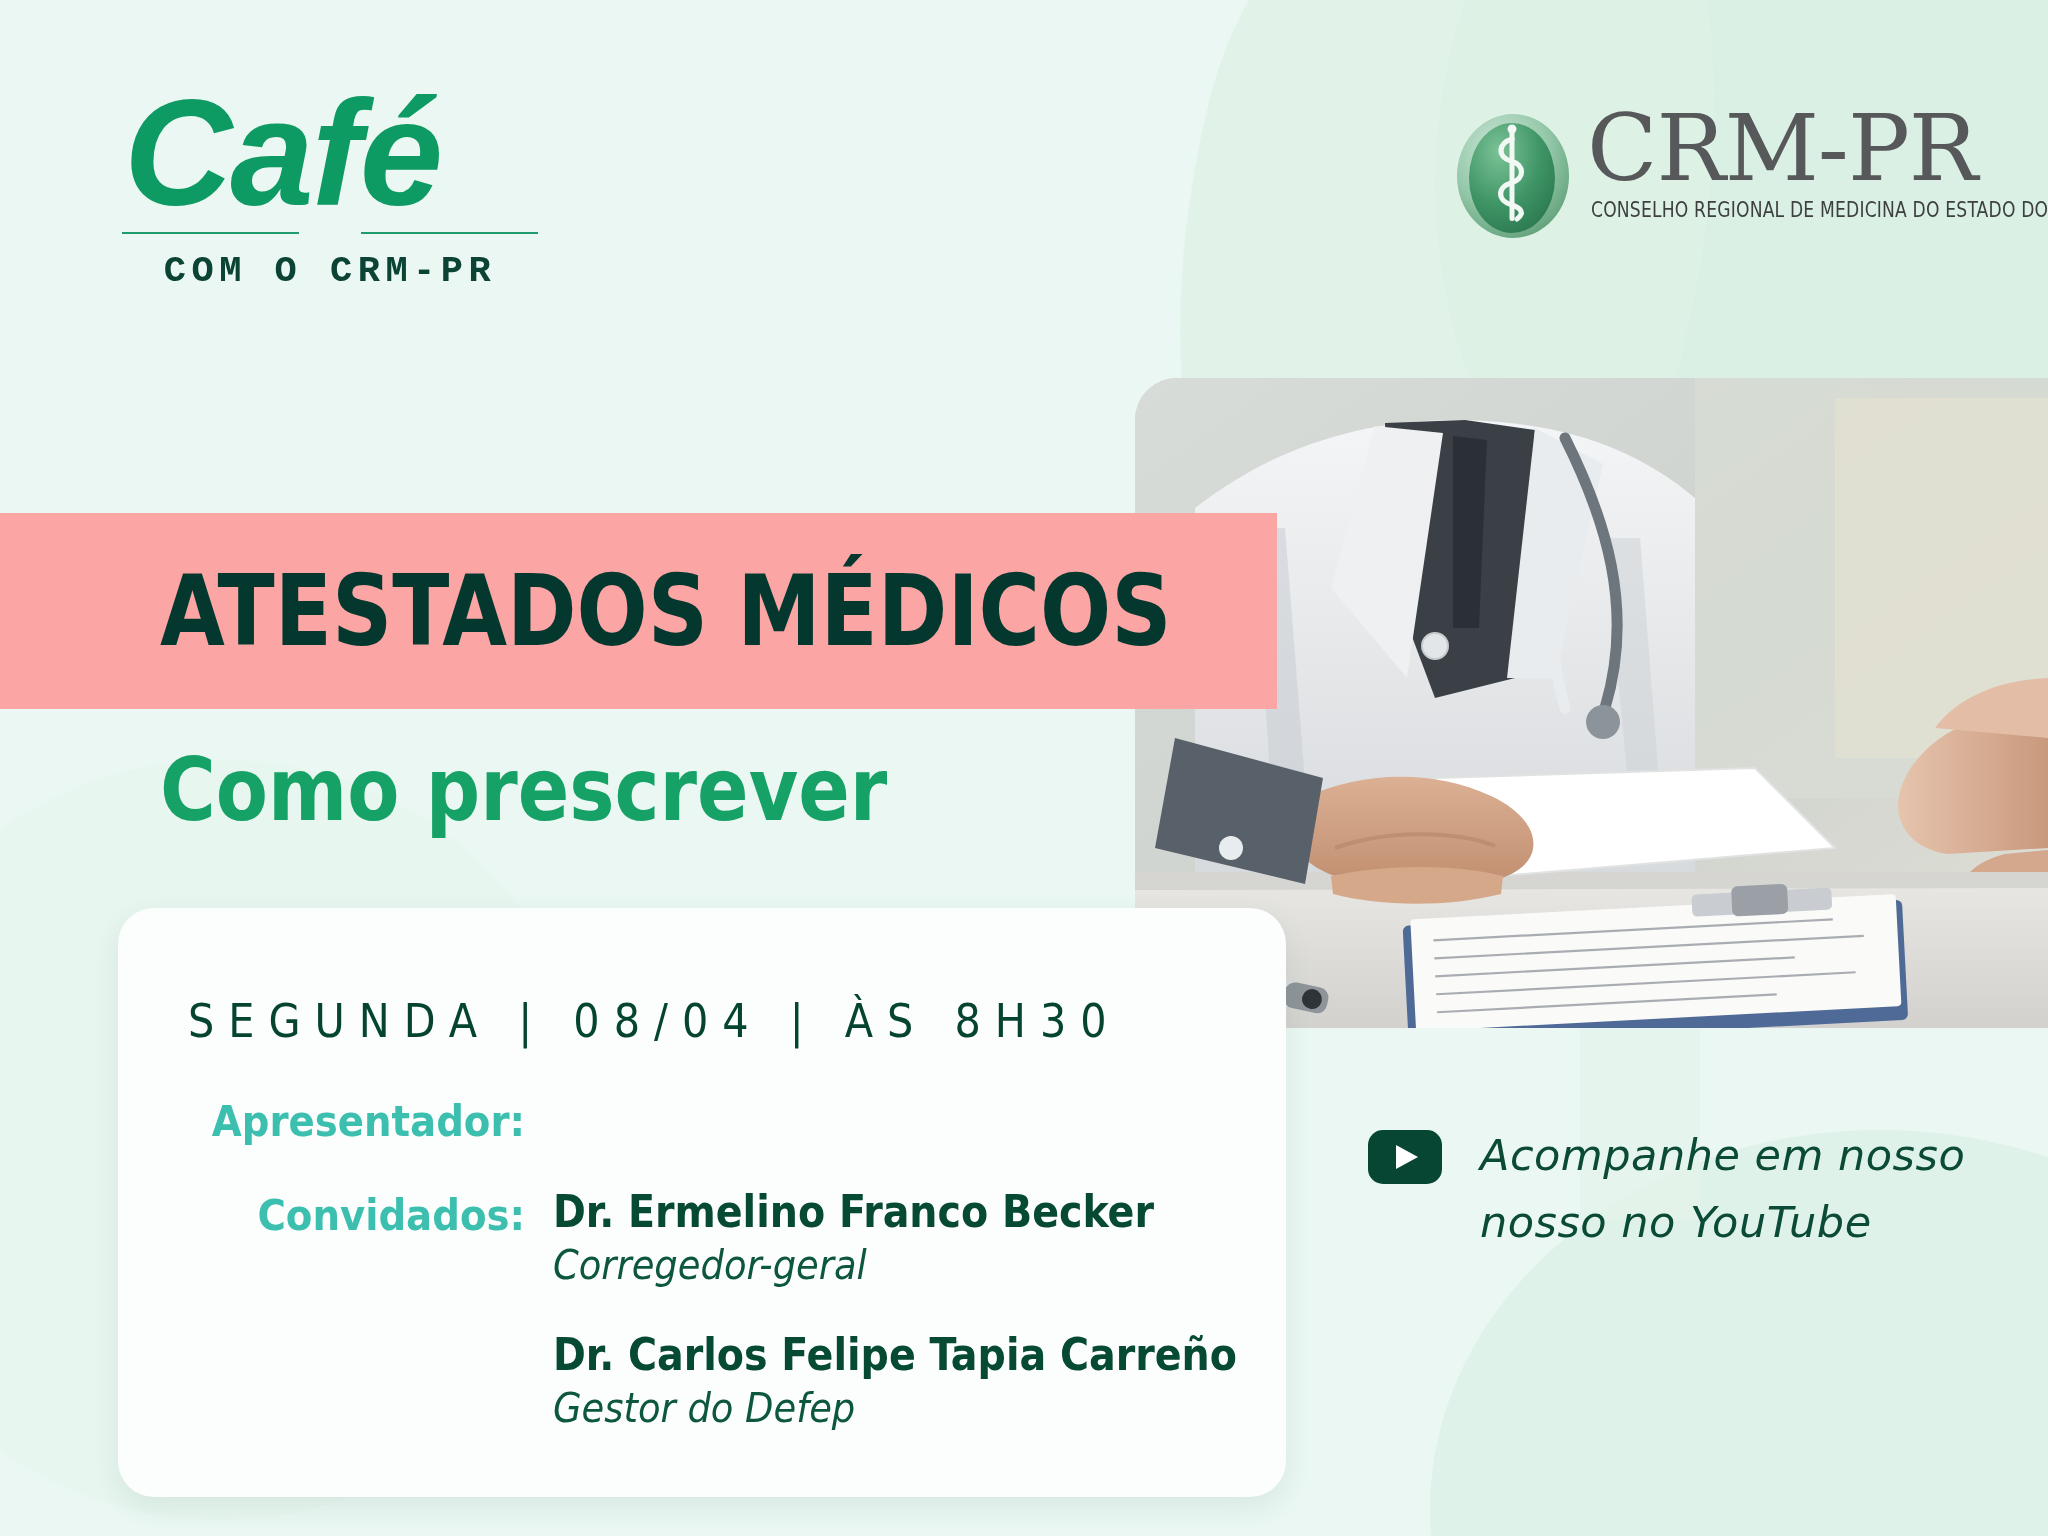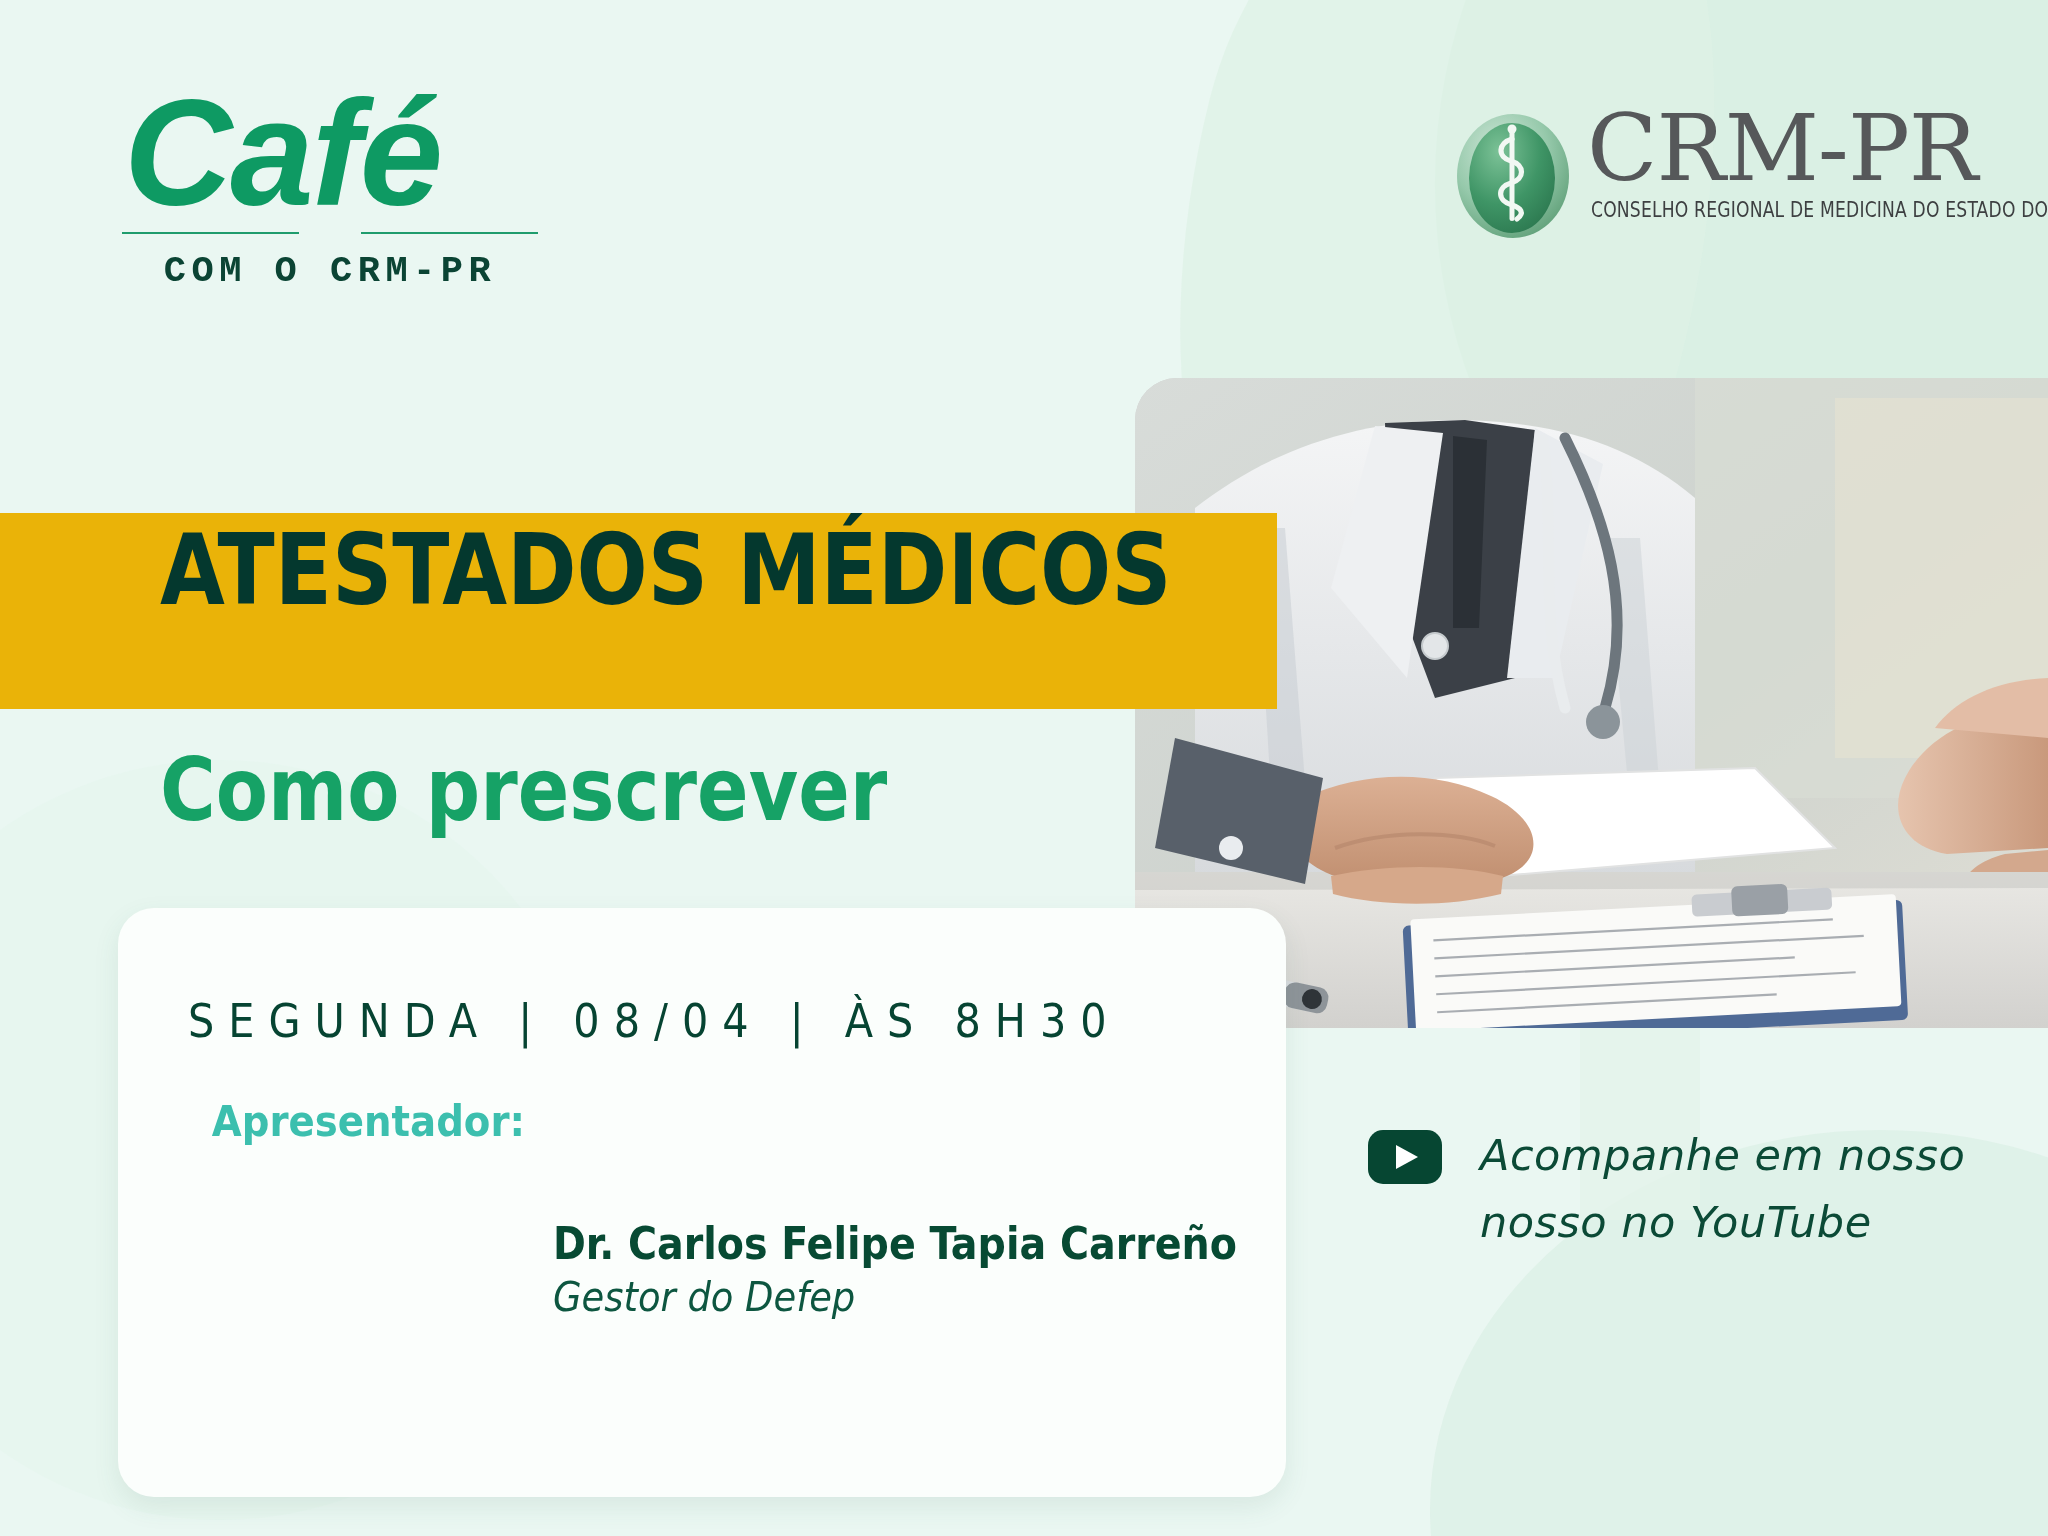--- a/index.html
+++ b/index.html
@@ -150,23 +150,23 @@
     white-space: nowrap;
   }
 
   
   .title-band {
     position: absolute;
     left: 0;
     top: 513px;
     width: 1277px;
     height: 196px;
-    background: #eab308;
+    background: #fca5a5;
     display: flex;
-    align-items: flex-start;
+    align-items: center;
   }
   .title-band-text {
     font-family: "DejaVu Sans Condensed", "Liberation Sans Narrow", "Liberation Sans", sans-serif;
     font-weight: 700;
     font-size: 98px;
     letter-spacing: 0px;
     color: #04382e;
     margin: 0 0 0 160px;
     white-space: nowrap;
     transform: scaleX(.95);
@@ -446,20 +446,27 @@
     <p class="date-line">SEGUNDA | 08/04 | ÀS 8H30</p>
 
     <div class="people">
 
       <div class="person-row">
         <div class="person-role-label">Apresentador:</div>
       </div>
 
       <div class="person-gap"></div>
 
+      <div class="person-row">
+        <div class="person-role-label">Convidados:</div>
+        <div class="person-info">
+          <p class="person-name">Dr. Ermelino Franco Becker</p>
+          <p class="person-title">Corregedor-geral</p>
+        </div>
+      </div>
 
       <div class="person-gap"></div>
 
       <div class="person-row">
         <div class="person-role-label blank"></div>
         <div class="person-info">
           <p class="person-name">Dr. Carlos Felipe Tapia Carreño</p>
           <p class="person-title">Gestor do Defep</p>
         </div>
       </div>

